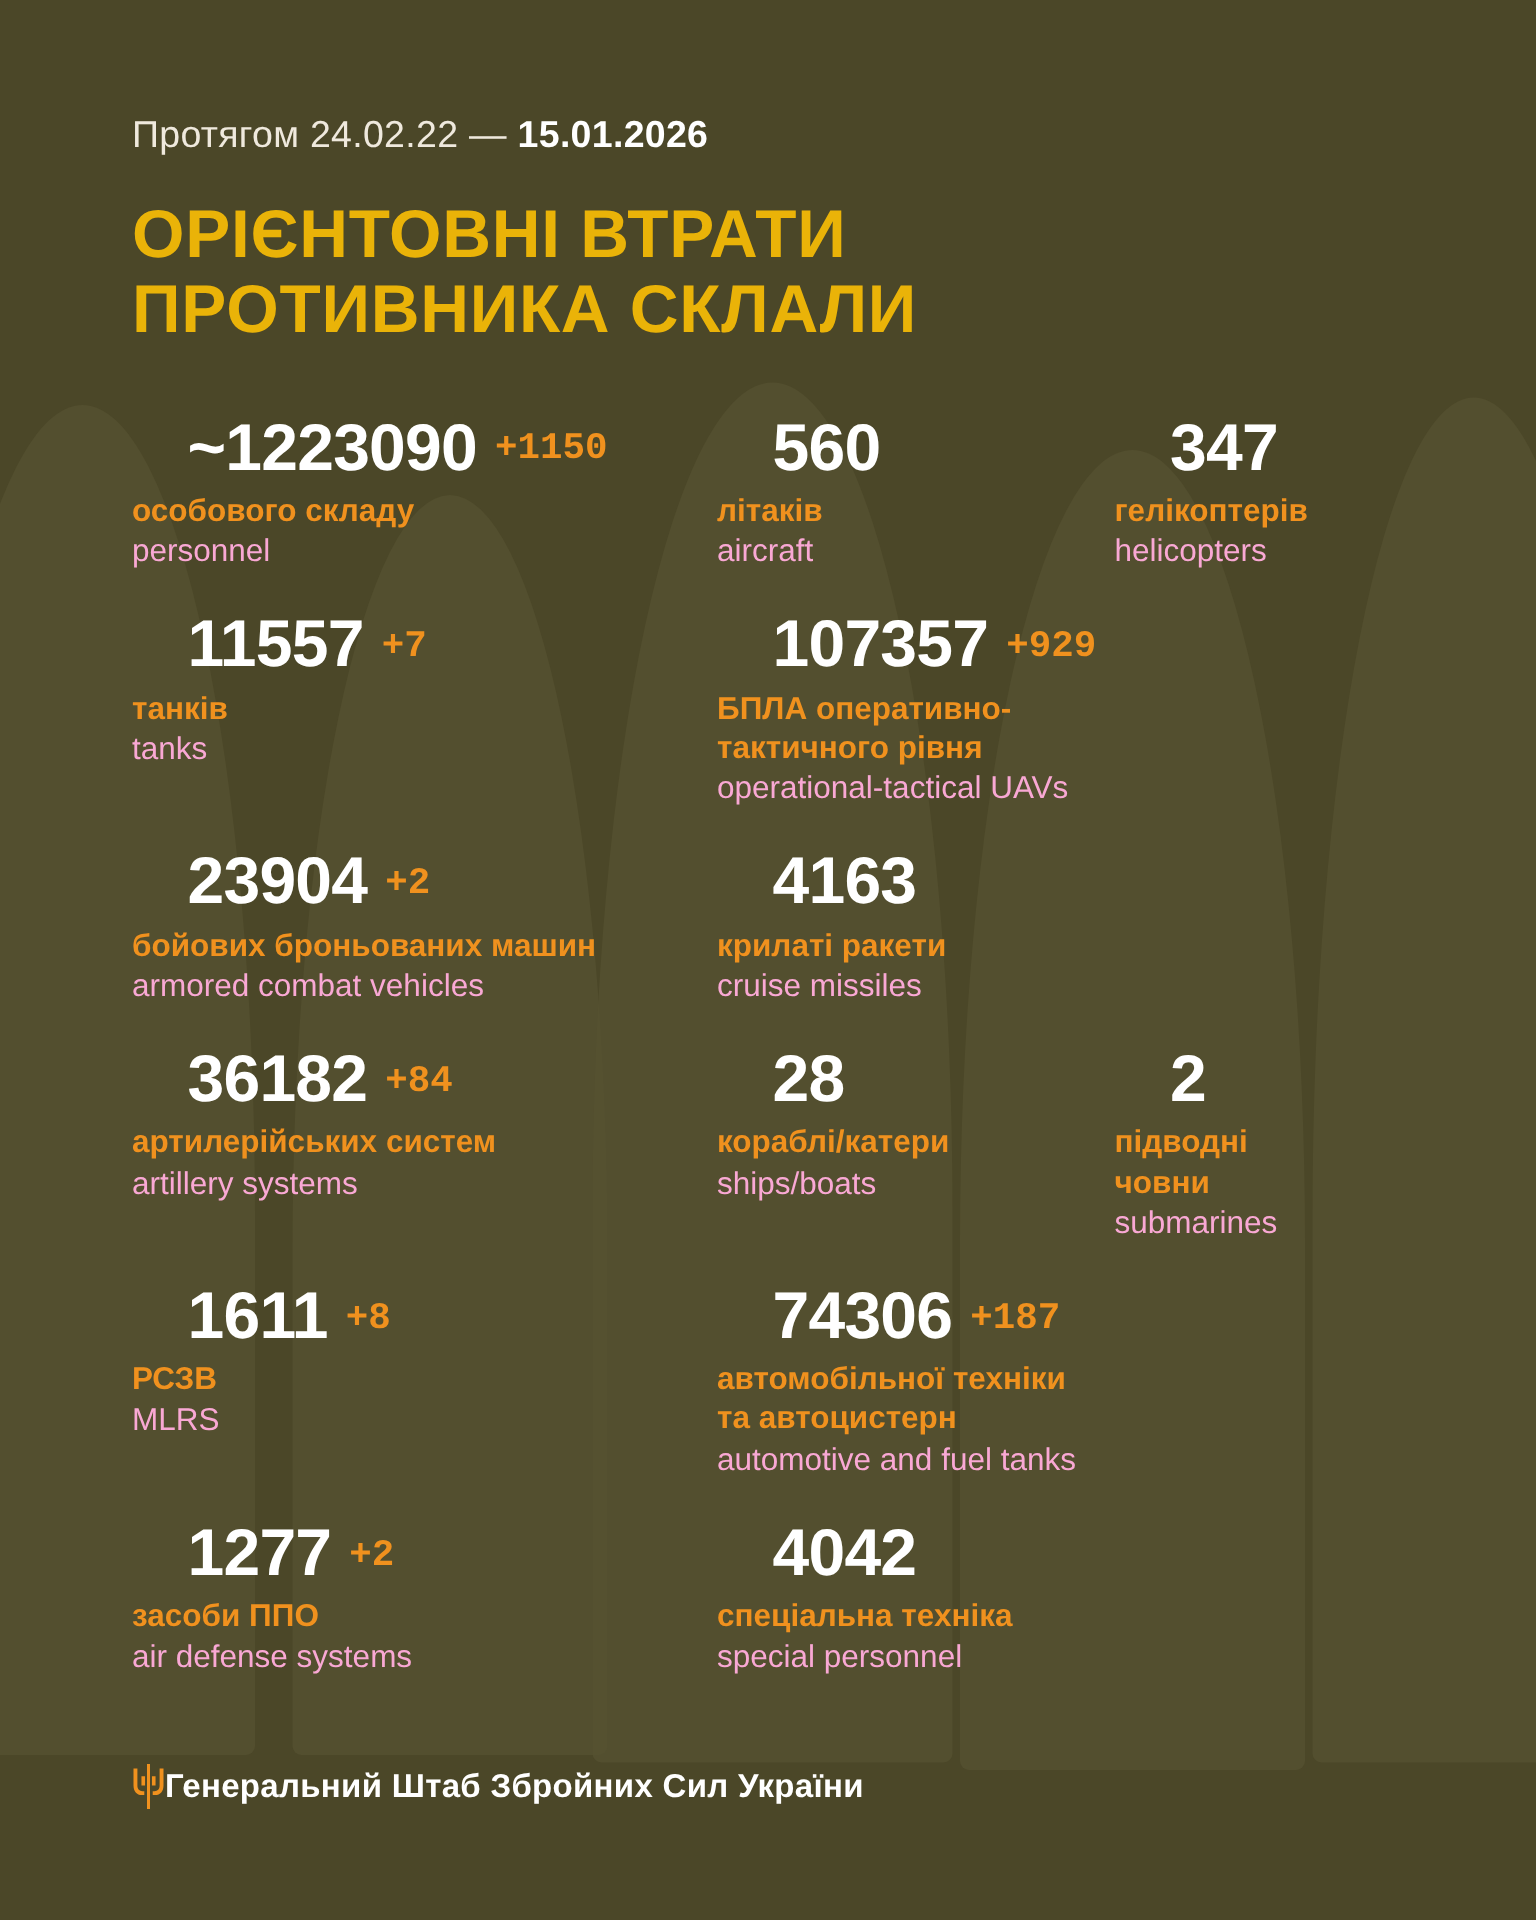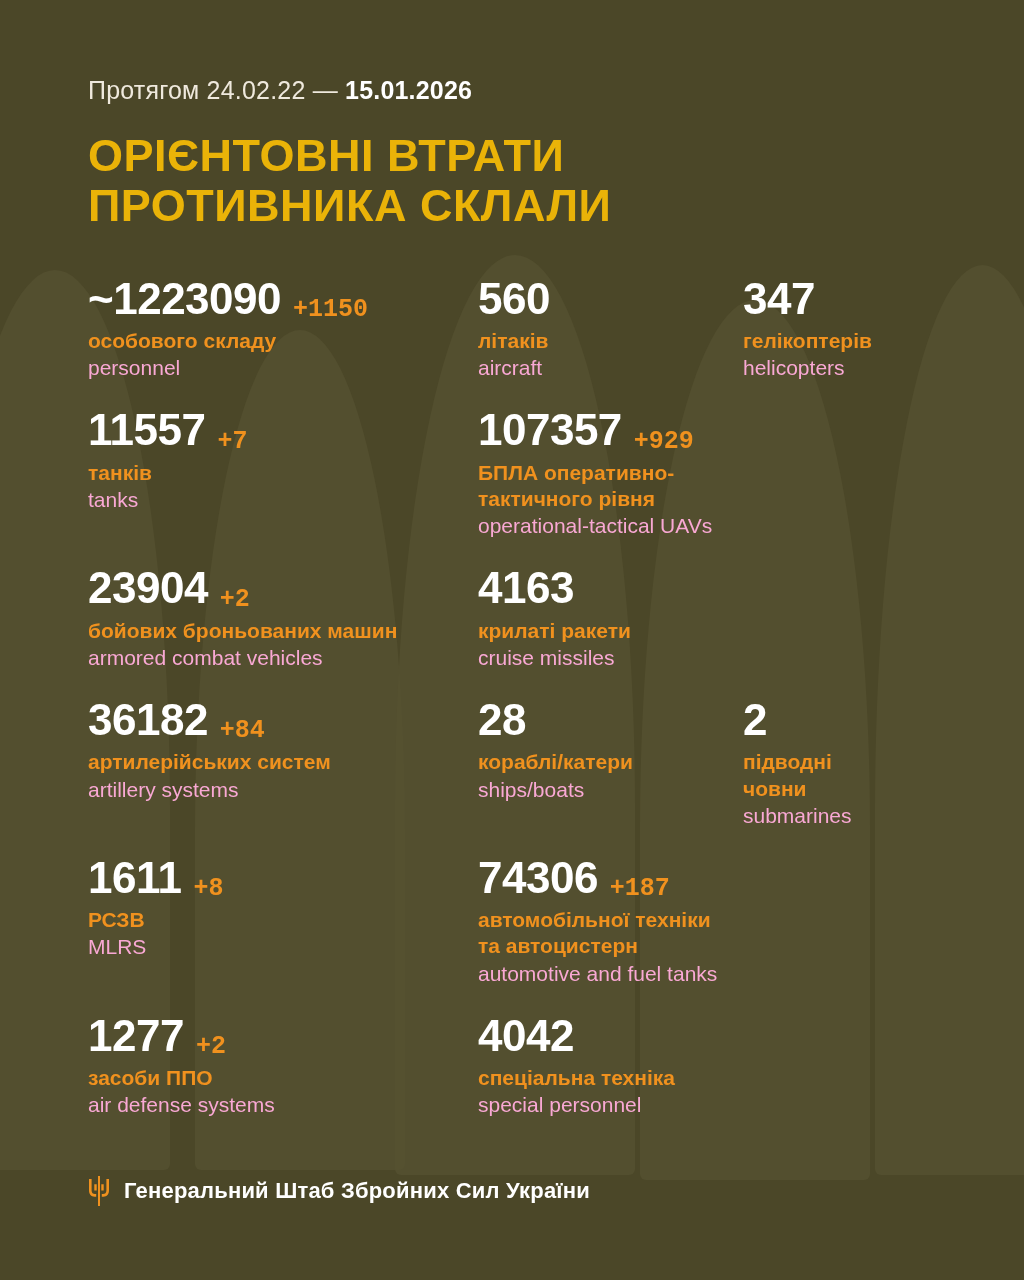--- a/index.html
+++ b/index.html
@@ -76,22 +76,23 @@
     display: flex;
     margin-bottom: 26px;
   }
   .col-a { width: 390px; flex: 0 0 390px; }
   .col-b { width: 265px; flex: 0 0 265px; }
   .col-c { flex: 1 1 auto; }
   .col-wide { flex: 1 1 auto; }
 
   .item .numline {
     display: flex;
-    align-items: flex-end;
+    align-items: center;
     gap: 12px;
+    margin-left: 37px;
   }
   .item .num {
     font-size: 44px;
     font-weight: 700;
     color: #ffffff;
     line-height: 1.05;
     letter-spacing: -0.5px;
   }
   .item .delta {
     font-size: 25px;
@@ -114,21 +115,20 @@
     color: #f9a8d4;
     line-height: 1.25;
   }
 
   .footer {
     position: absolute;
     left: 88px;
     bottom: 74px;
     display: flex;
     align-items: center;
-    gap: 14px;
   }
   .footer .trident {
     width: 22px;
     height: 30px;
     display: inline-block;
     color: #f0911e;
   }
   .footer .fname {
     font-size: 22px;
     font-weight: 700;

